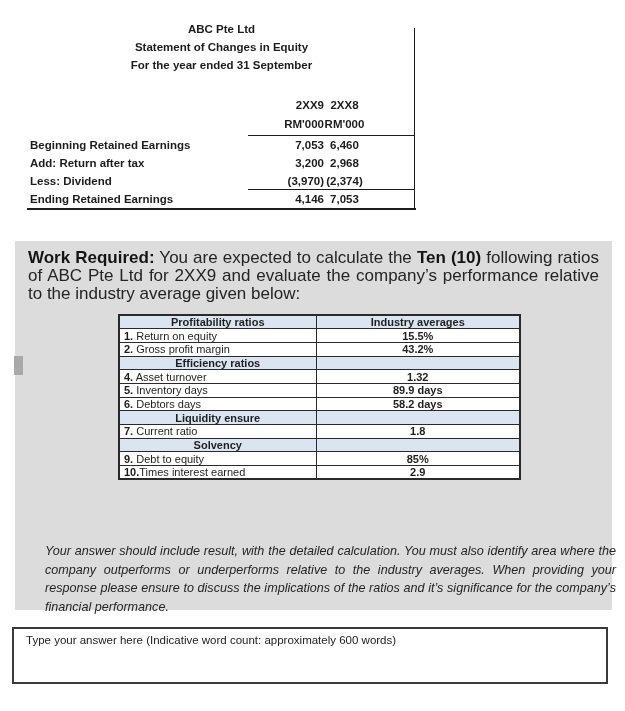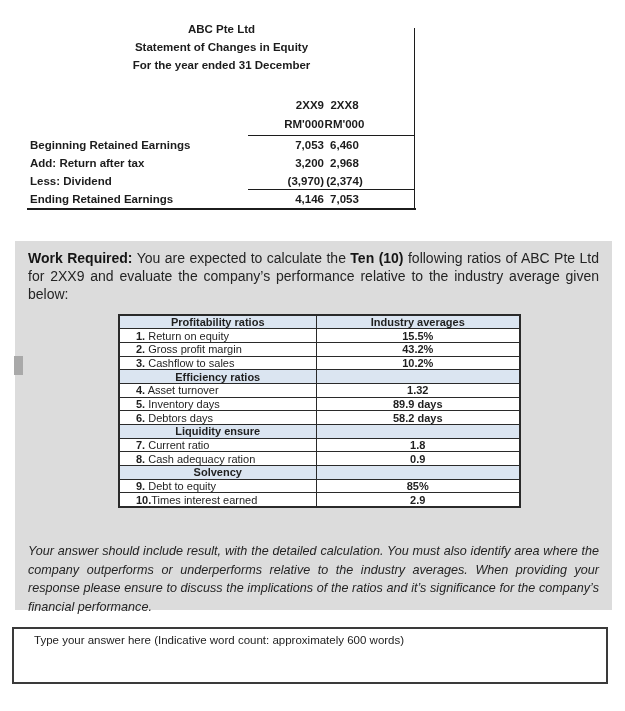--- a/index.html
+++ b/index.html
@@ -20,57 +20,57 @@
   #stmt-body { position:absolute; left:0; top:116px; width:389px; }
   .s-line { position:absolute; background:#1c1c1c; }
   #line-under-units { left:221px; top:115px; width:166px; height:1px; }
   #line-above-total { left:221px; top:169px; width:166px; height:1px; }
   #line-bottom      { left:0px;   top:188px; width:389px; height:2px; }
   #col-divider      { left:387px; top:8px;  width:1px;  height:182px; }
 
   
   #work-panel { position:absolute; left:15px; top:241px; width:597px; height:369px; background:#dcdcdc; }
   #work-paragraph { position:absolute; left:13px; top:8px; width:571px;
-                    font-size:14px; line-height:18px; text-align:justify; color:#242424; }
+                    font-size:17px; line-height:18px; text-align:justify; color:#242424; }
   #work-paragraph b { color:#151515; }
   #edge-marker { position:absolute; left:-1px; top:115px; width:9px; height:19px; background:#a9a9a9; }
 
   
   #ratio-table { position:absolute; left:103px; top:73px; border-collapse:collapse;
                  table-layout:fixed; width:401px; background:#ffffff;
                  border:2px solid #2a2a2a; font-size:11px; }
   #ratio-table td { border:1px solid #2a2a2a; height:13.7px; line-height:12px;
-                    padding:0 16px; overflow:hidden; white-space:nowrap; }
+                    padding:0 4px; overflow:hidden; white-space:nowrap; }
   #ratio-table col.c1 { width:197px; }
   #ratio-table col.c2 { width:204px; }
   tr.header td, tr.section td { background:#dbe5f1; }
   tr.header td, tr.section td.section-cell { font-weight:700; text-align:center; }
   td.label-cell { text-align:left; font-weight:400; }
   td.label-cell b { font-weight:700; }
   td.value-cell { text-align:center; font-weight:700; }
 
   
-  #note-paragraph { position:absolute; left:13px; top:301px; width:571px;
+  #note-paragraph { position:absolute; left:30px; top:301px; width:571px;
                     font-size:12.6px; line-height:18.5px; font-style:italic;
                     text-align:justify; color:#242424; }
 
   
   #answer-box { position:absolute; left:12px; top:627px; width:596px; height:57px;
-                background:#ffffff; border:2px solid #3a3a3a; padding:4px 20px;
+                background:#ffffff; border:2px solid #3a3a3a; padding:4px 12px;
                 font-size:11.5px; line-height:14px; color:#222; cursor:text; }
 </style>
 </head>
 <body>
 
 <div id="page">
 
   <div id="statement">
     <div class="s-title" style="top:0">ABC Pte Ltd</div>
     <div class="s-title" style="top:18px">Statement of Changes in Equity</div>
-    <div class="s-title" style="top:36px">For the year ended 31 December</div>
+    <div class="s-title" style="top:36px">For the year ended 31 September</div>
 
     <div id="stmt-col-head" class="s-row">
       <span class="s-v1">2XX9</span>
       <span class="s-v2">2XX8</span>
     </div>
     <div id="stmt-unit-row" class="s-row">
       <span class="s-v1">RM'000</span>
       <span class="s-v2">RM'000</span>
     </div>
 
@@ -119,24 +119,20 @@
             <td class="value-cell">Industry averages</td>
           </tr>
           <tr class="item">
             <td class="label-cell"><b>1.</b> Return on equity</td>
             <td class="value-cell">15.5%</td>
           </tr>
           <tr class="item">
             <td class="label-cell"><b>2.</b> Gross profit margin</td>
             <td class="value-cell">43.2%</td>
           </tr>
-          <tr class="item">
-            <td class="label-cell"><b>3.</b> Cashflow to sales</td>
-            <td class="value-cell">10.2%</td>
-          </tr>
           <tr class="section">
             <td class="section-cell">Efficiency ratios</td>
             <td class="value-cell"></td>
           </tr>
           <tr class="item">
             <td class="label-cell"><b>4.</b> Asset turnover</td>
             <td class="value-cell">1.32</td>
           </tr>
           <tr class="item">
             <td class="label-cell"><b>5.</b> Inventory days</td>
@@ -146,24 +142,20 @@
             <td class="label-cell"><b>6.</b> Debtors days</td>
             <td class="value-cell">58.2 days</td>
           </tr>
           <tr class="section">
             <td class="section-cell">Liquidity ensure</td>
             <td class="value-cell"></td>
           </tr>
           <tr class="item">
             <td class="label-cell"><b>7.</b> Current ratio</td>
             <td class="value-cell">1.8</td>
-          </tr>
-          <tr class="item">
-            <td class="label-cell"><b>8.</b> Cash adequacy ration</td>
-            <td class="value-cell">0.9</td>
           </tr>
           <tr class="section">
             <td class="section-cell">Solvency</td>
             <td class="value-cell"></td>
           </tr>
           <tr class="item">
             <td class="label-cell"><b>9.</b> Debt to equity</td>
             <td class="value-cell">85%</td>
           </tr>
           <tr class="item">

